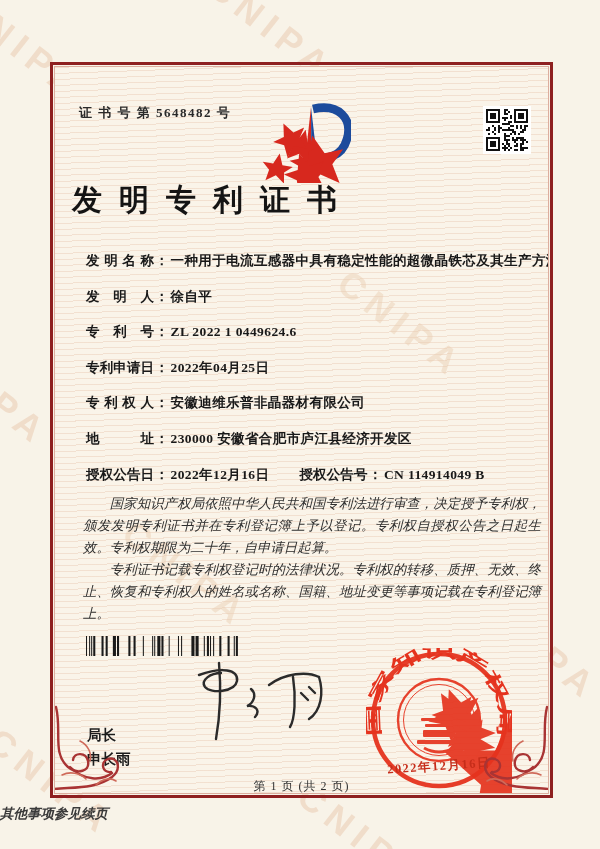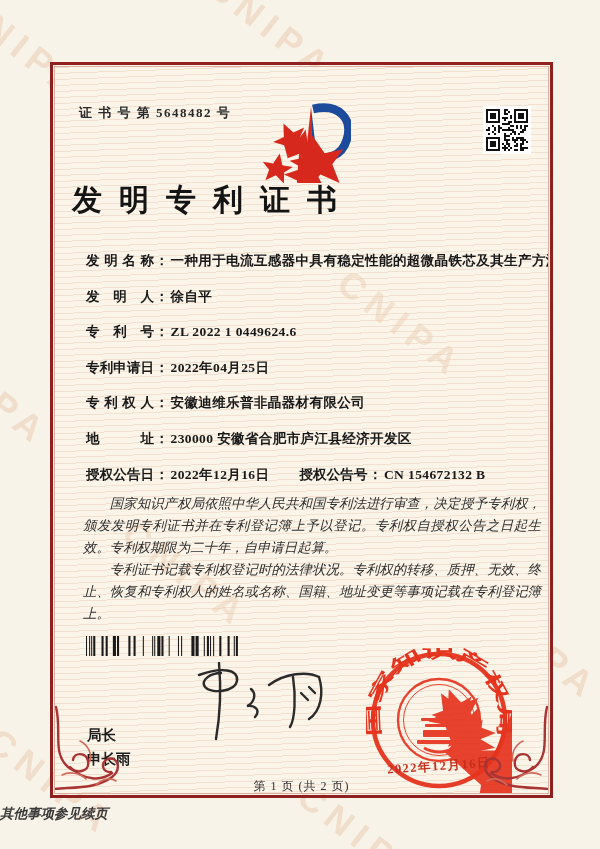--- a/index.html
+++ b/index.html
@@ -220,21 +220,21 @@
         <div class="frow">
           <span class="flabel">专利申请日</span><span class="fcolon">：</span><span class="fvalue">2022年04月25日</span>
         </div>
         <div class="frow">
           <span class="flabel">专利权人</span><span class="fcolon">：</span><span class="fvalue">安徽迪维乐普非晶器材有限公司</span>
         </div>
         <div class="frow">
           <span class="flabel">地址</span><span class="fcolon">：</span><span class="fvalue">230000 安徽省合肥市庐江县经济开发区</span>
         </div>
         <div class="frow">
-          <span class="flabel">授权公告日</span><span class="fcolon">：</span><span class="fvalue">2022年12月16日</span><span class="grant2"><span class="flabel">授权公告号</span><span class="fcolon">：</span><span class="fvalue">CN 154672132 B</span></span>
+          <span class="flabel">授权公告日</span><span class="fcolon">：</span><span class="fvalue">2022年12月16日</span><span class="grant2"><span class="flabel">授权公告号</span><span class="fcolon">：</span><span class="fvalue">CN 114914049 B</span></span>
         </div>
       </div>
 
       <div class="body-text">
         <p>国家知识产权局依照中华人民共和国专利法进行审查，决定授予专利权，颁发发明专利证书并在专利登记簿上予以登记。专利权自授权公告之日起生效。专利权期限为二十年，自申请日起算。</p>
         <p>专利证书记载专利权登记时的法律状况。专利权的转移、质押、无效、终止、恢复和专利权人的姓名或名称、国籍、地址变更等事项记载在专利登记簿上。</p>
       </div>
 
       <svg class="barcode" viewBox="0 0 150 20" preserveAspectRatio="none">
         <g id="barcode-bars">

